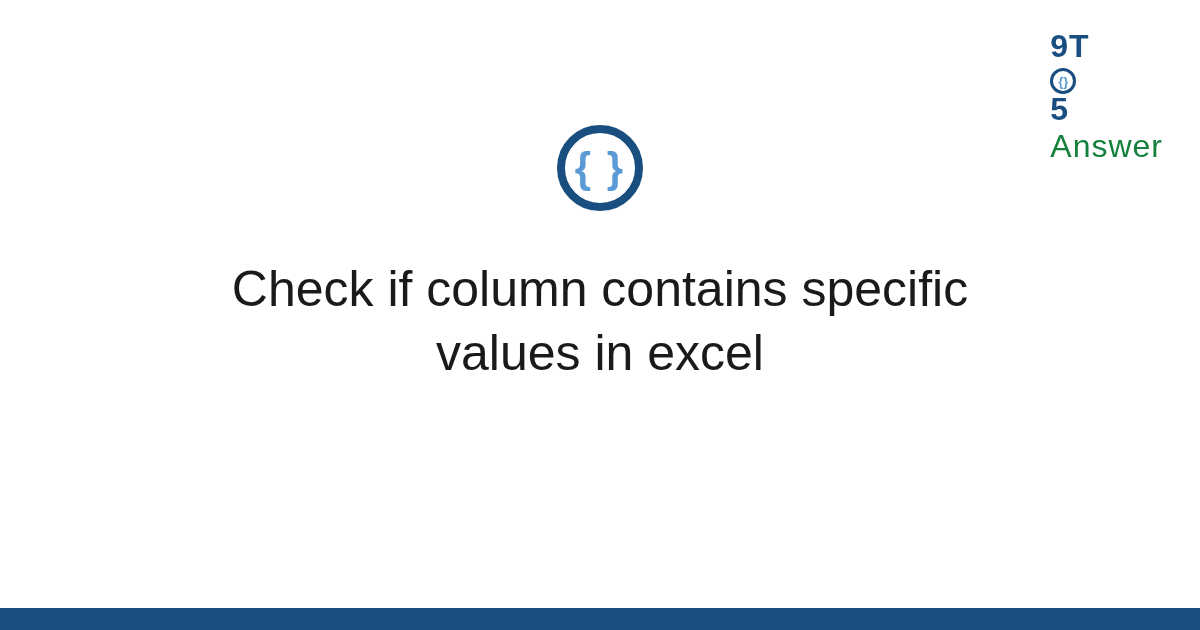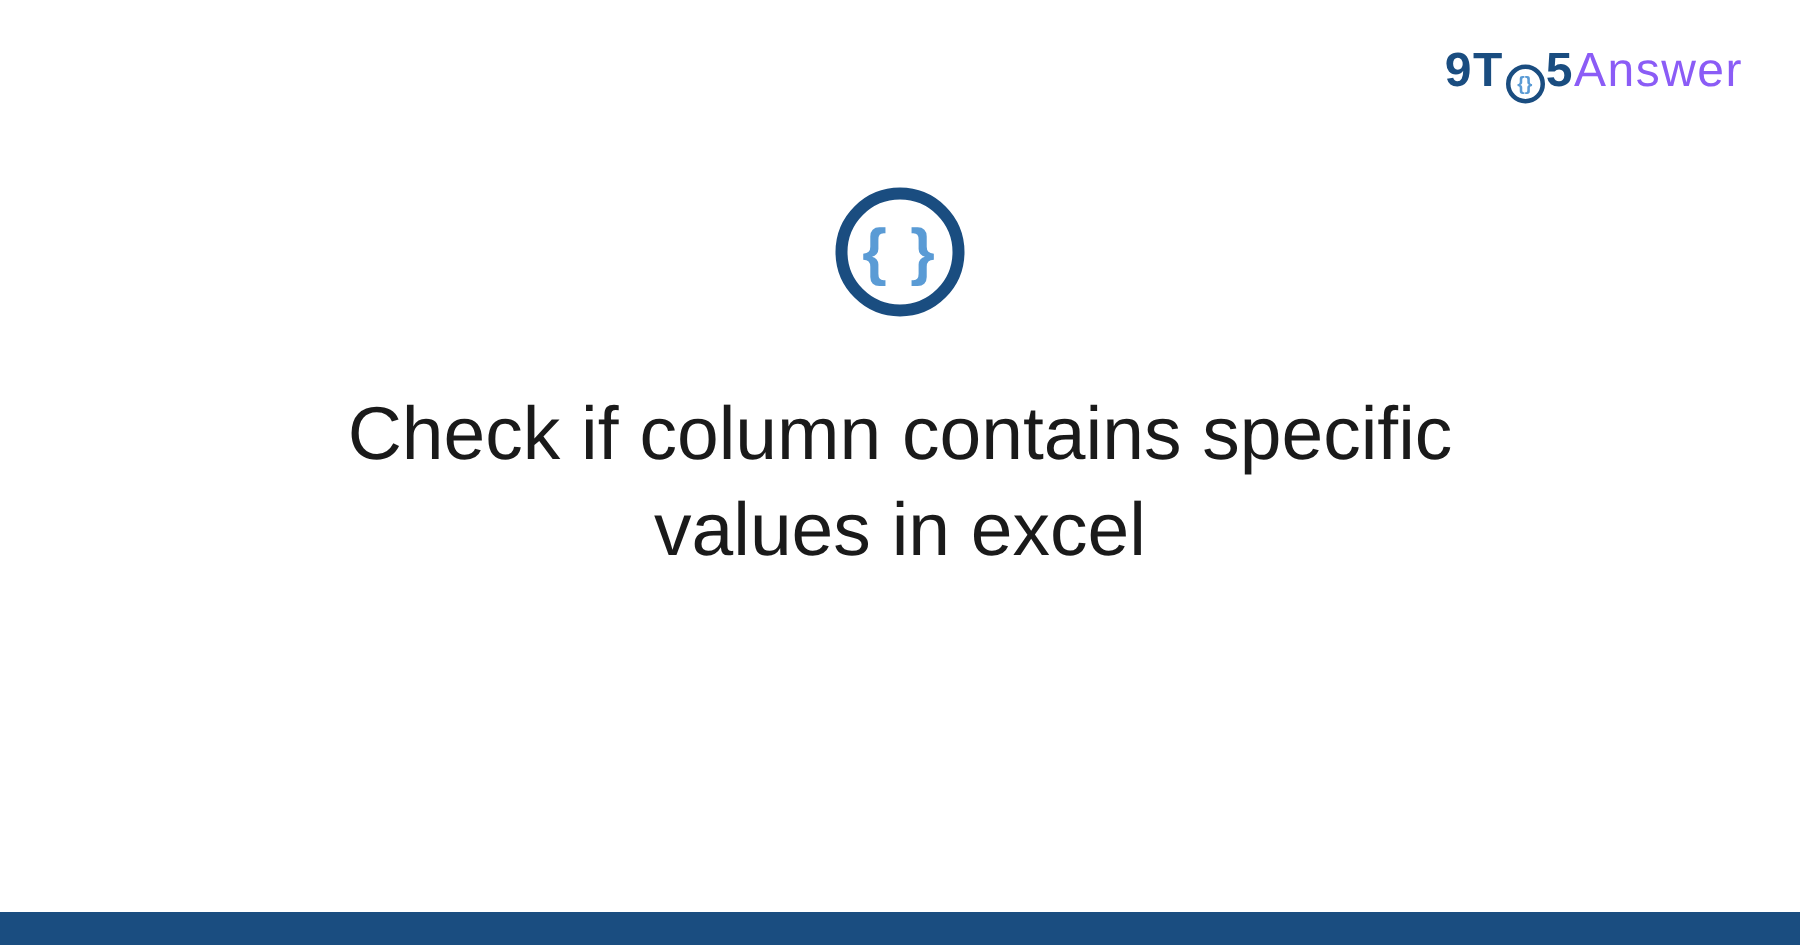--- a/index.html
+++ b/index.html
@@ -1,18 +1,19 @@
 <!DOCTYPE html>
 <html><head>
   <meta charset="utf-8">
   <style>
     * {
       margin: 0;
       padding: 0;
       box-sizing: border-box;
+      flex-direction: column;
     }
     body {
       width: 1200px;
       height: 630px;
       background: #ffffff;
       font-family: Arial, Helvetica, sans-serif;
       position: relative;
       overflow: hidden;
     }
     .logo-container {
@@ -47,21 +48,21 @@
       font-weight: 700;
       line-height: 1;
     }
     .logo-5 {
       color: #1a4d80;
       font-size: 32px;
       font-weight: 700;
       letter-spacing: 1px;
     }
     .logo-answer {
-      color: #8b5cf6;
+      color: #15803d;
       font-size: 32px;
       font-weight: 400;
       letter-spacing: 1px;
     }
     .center-content {
       position: absolute;
       top: 125px;
       left: 0;
       width: 100%;
       display: flex;

